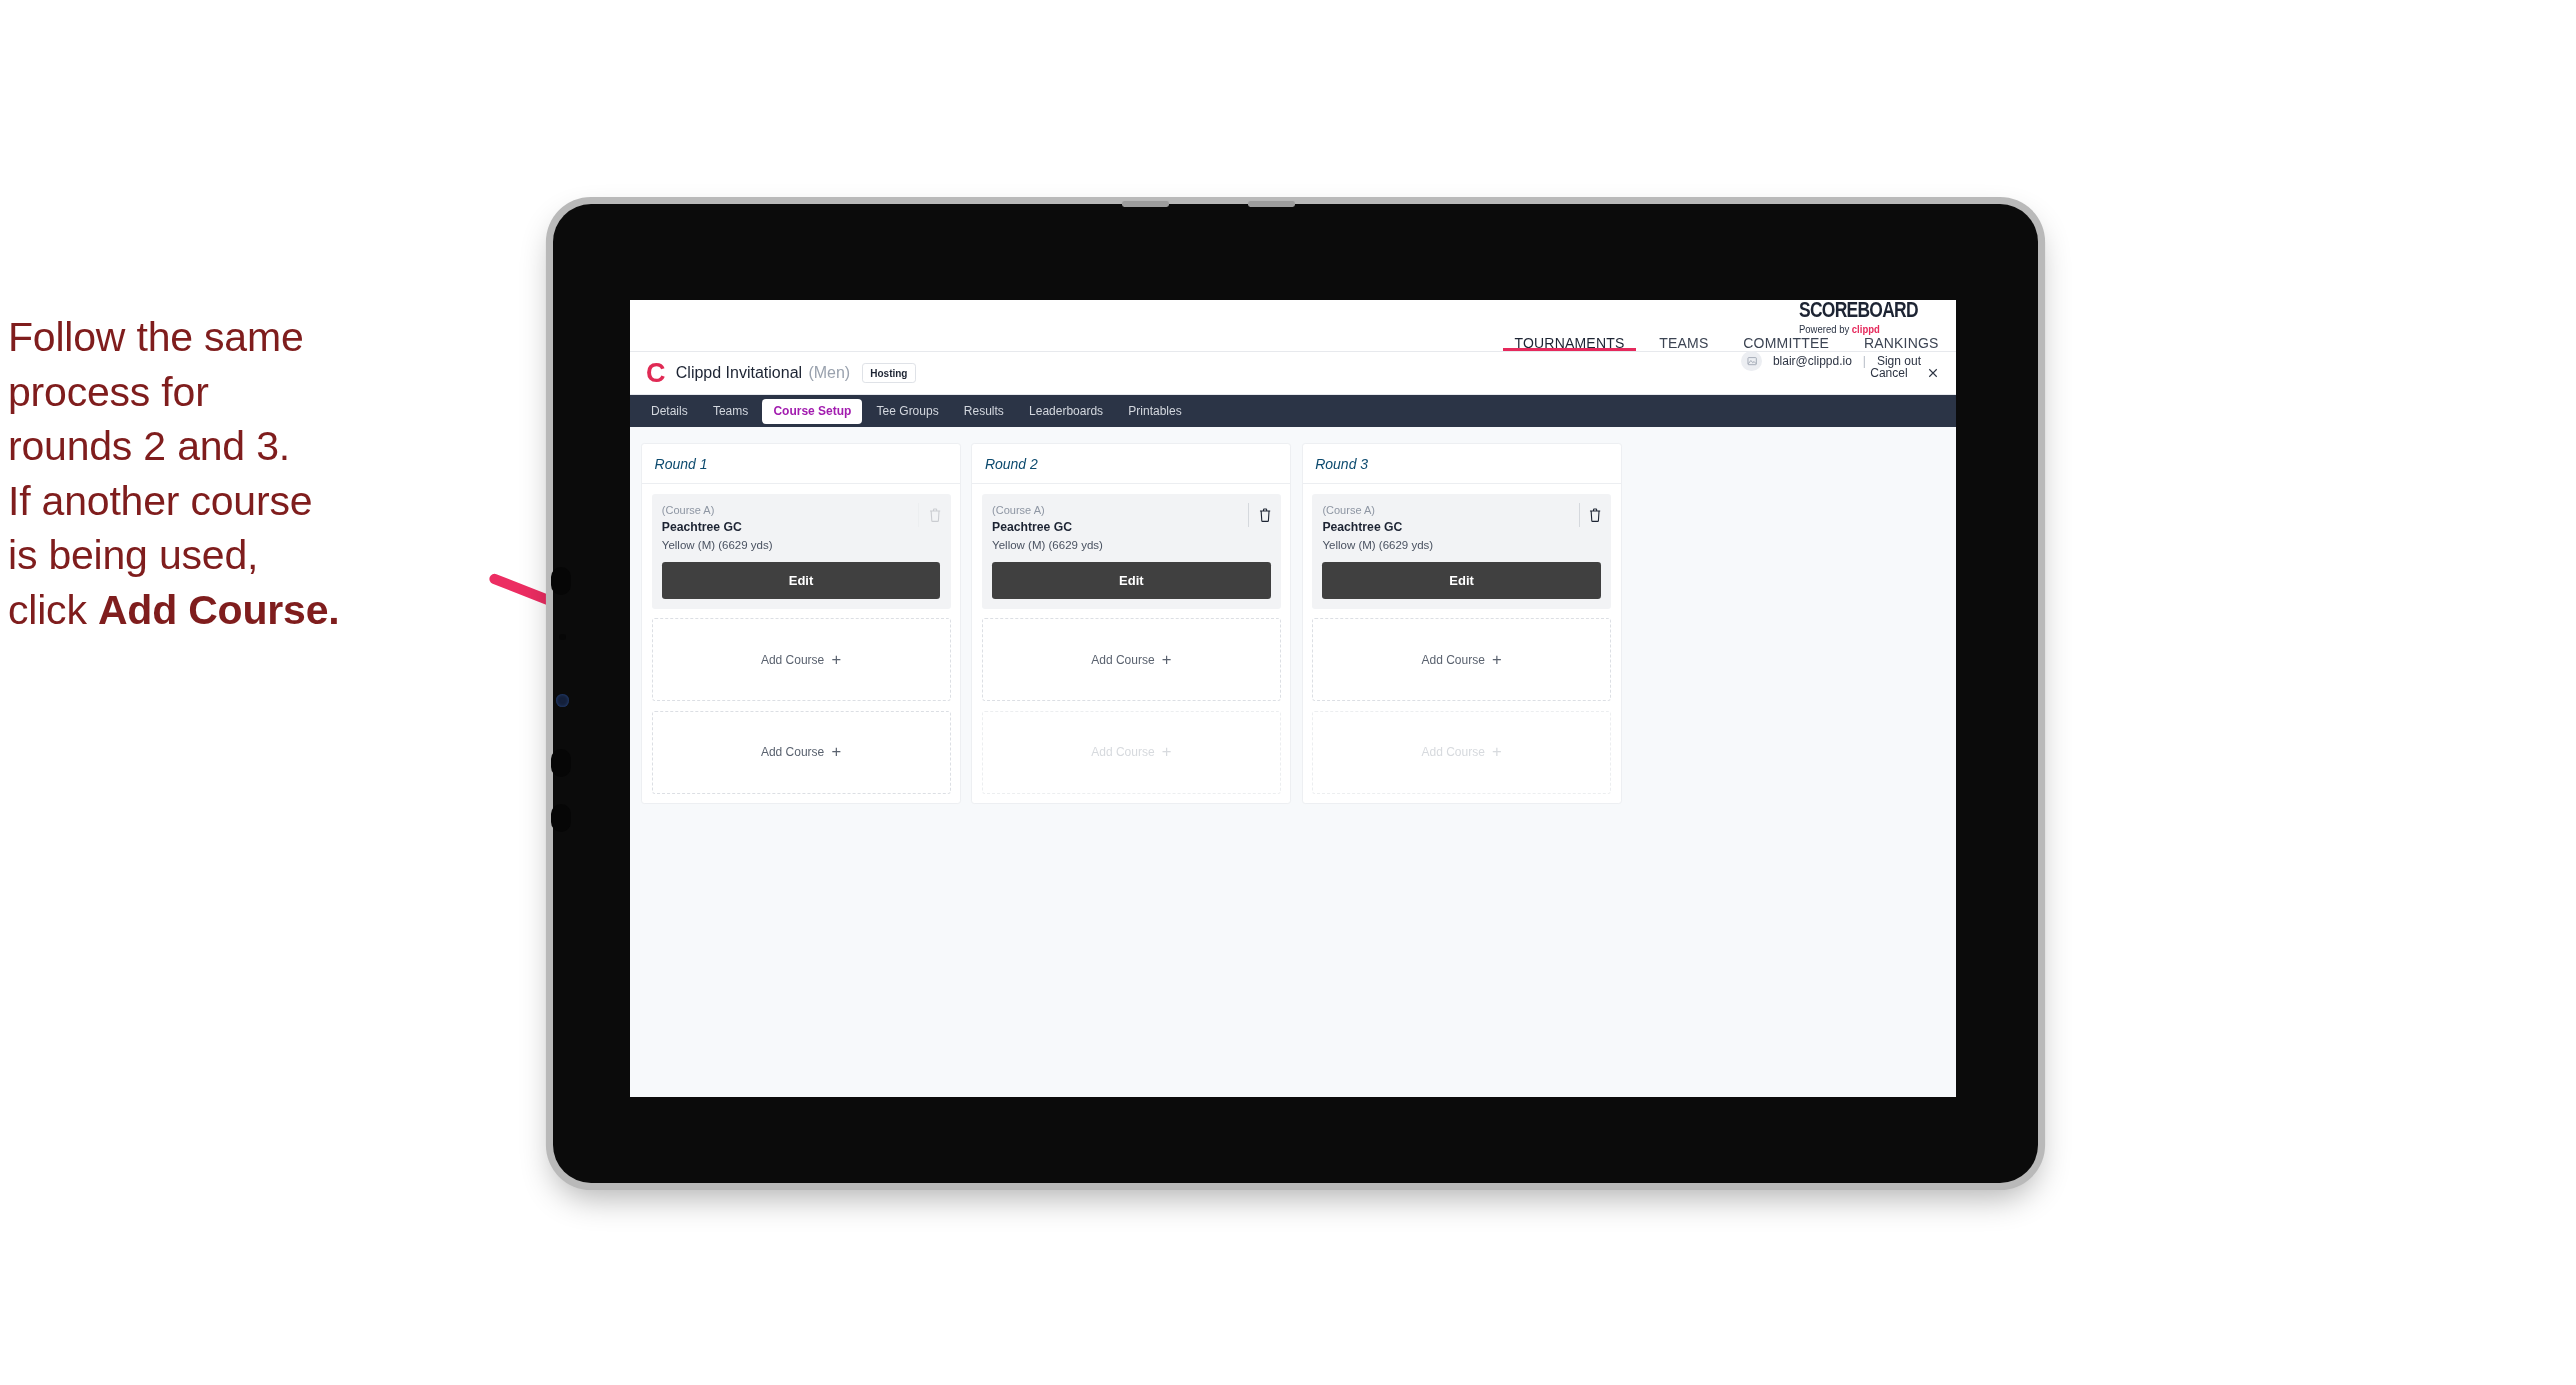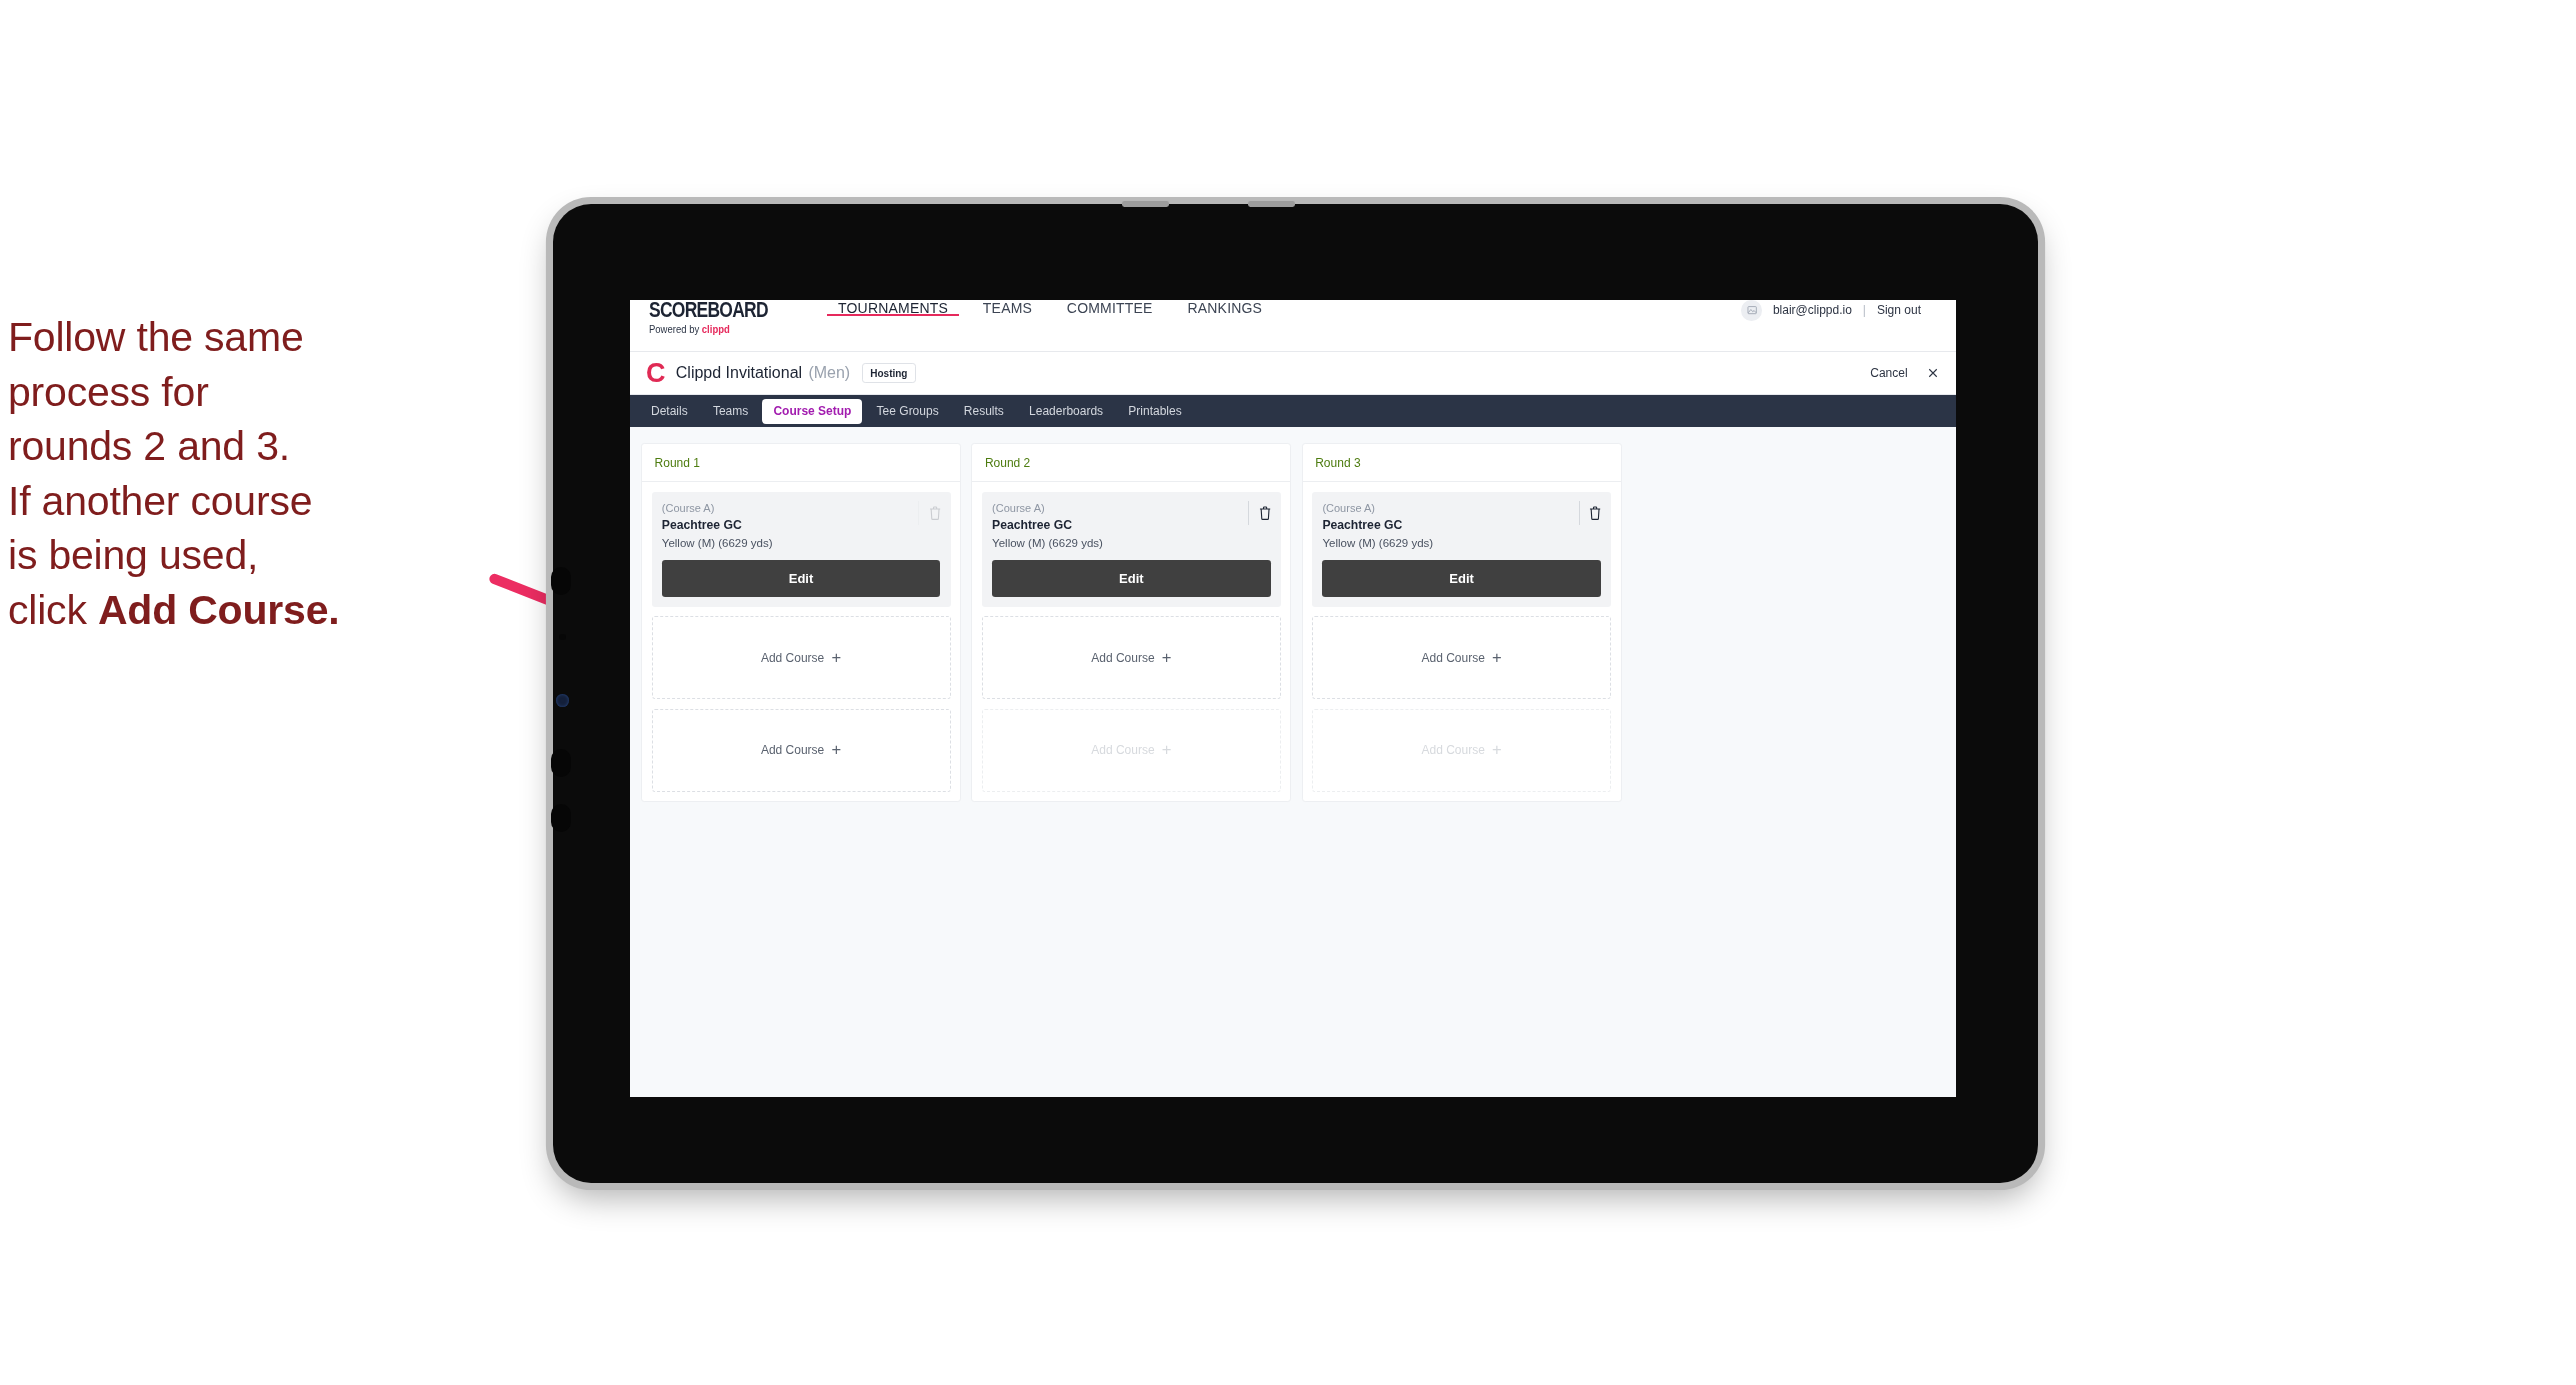--- a/index.html
+++ b/index.html
@@ -34,22 +34,22 @@
   .top-notch2{position:absolute;top:-3.2px;left:695px;width:47px;height:6.3px;background:#9d9d9d;border-radius:2.4px;}
 
   
   .app{
     position:absolute;left:77px;top:96px;width:1326px;height:797px;
     background:#f7f9fb;overflow:hidden;
   }
 
   
   .topnav{
-    height:51px;background:#ffffff;display:flex;align-items:flex-start;
-    border-bottom:0.8px solid #e7e9ed;position:relative;
+    height:51px;background:#ffffff;display:flex;align-items:flex-end;
+    border-bottom:0.8px solid #e7e9ed;position:relative;flex-direction:column;
   }
   .brand{display:flex;flex-direction:column;justify-content:center;padding-left:19px;padding-right:12.6px;}
   .brand-title{
     font-family:"Liberation Sans Narrow","Liberation Sans",sans-serif;
     font-weight:700;font-size:21.3px;letter-spacing:-0.9px;color:#1d2433;
     transform:scaleX(0.82);transform-origin:left center;line-height:1;
   }
   .brand-sub{font-size:10px;color:#2b3445;margin-top:2.4px;transform:scaleX(0.95);transform-origin:left center;}
   .brand-sub .pink{color:#e6295c;font-weight:700;}
   .nav-items{display:flex;align-items:stretch;margin-left:14.2px;}
@@ -95,21 +95,21 @@
   }
   .tab.active{background:#ffffff;color:#a21caf;font-weight:700;}
 
   
   .content{padding:16px 0 0 0;display:flex;gap:10.3px;padding-left:11px;}
   .round-panel{
     width:320px;background:#ffffff;border:0.8px solid #edeff2;border-radius:3.2px;
     padding:0 0 9.5px 0;box-sizing:border-box;
   }
   .round-title{
-    font-size:12px;color:#4d7c0f;padding:12px 12.6px 11px 12.6px;border-bottom:0.8px solid #eceef1;
+    font-size:14px;color:#0c4a6e;padding:12px 12.6px 11px 12.6px;border-bottom:0.8px solid #eceef1;font-style:italic;
   }
   .course-card{
     margin:9.5px 9.5px 0 9.5px;background:#f2f3f5;border-radius:3.2px;padding:9.5px 10.3px 10.3px 10.3px;position:relative;
   }
   .course-card .ctl{
     position:absolute;right:8.7px;top:9.5px;display:flex;align-items:center;gap:8.7px;
   }
   .divider-v{width:0.8px;height:24px;background:#d5d8dd;}
   .trash{width:14.2px;height:16px;opacity:1;cursor:pointer;}
   .faint .divider-v{background:#eceef0;}

